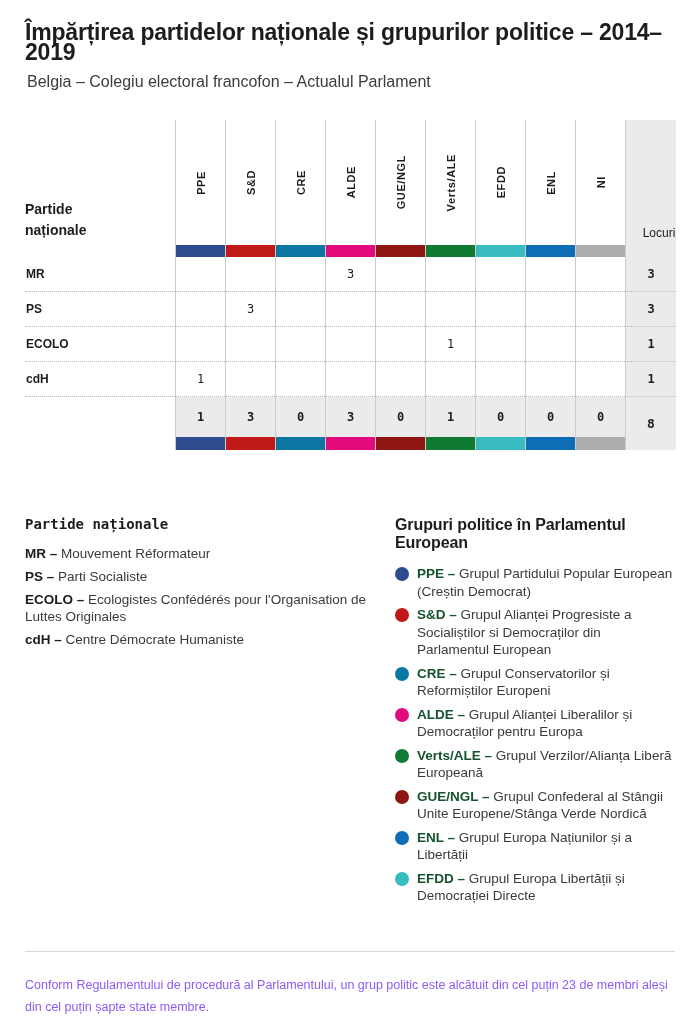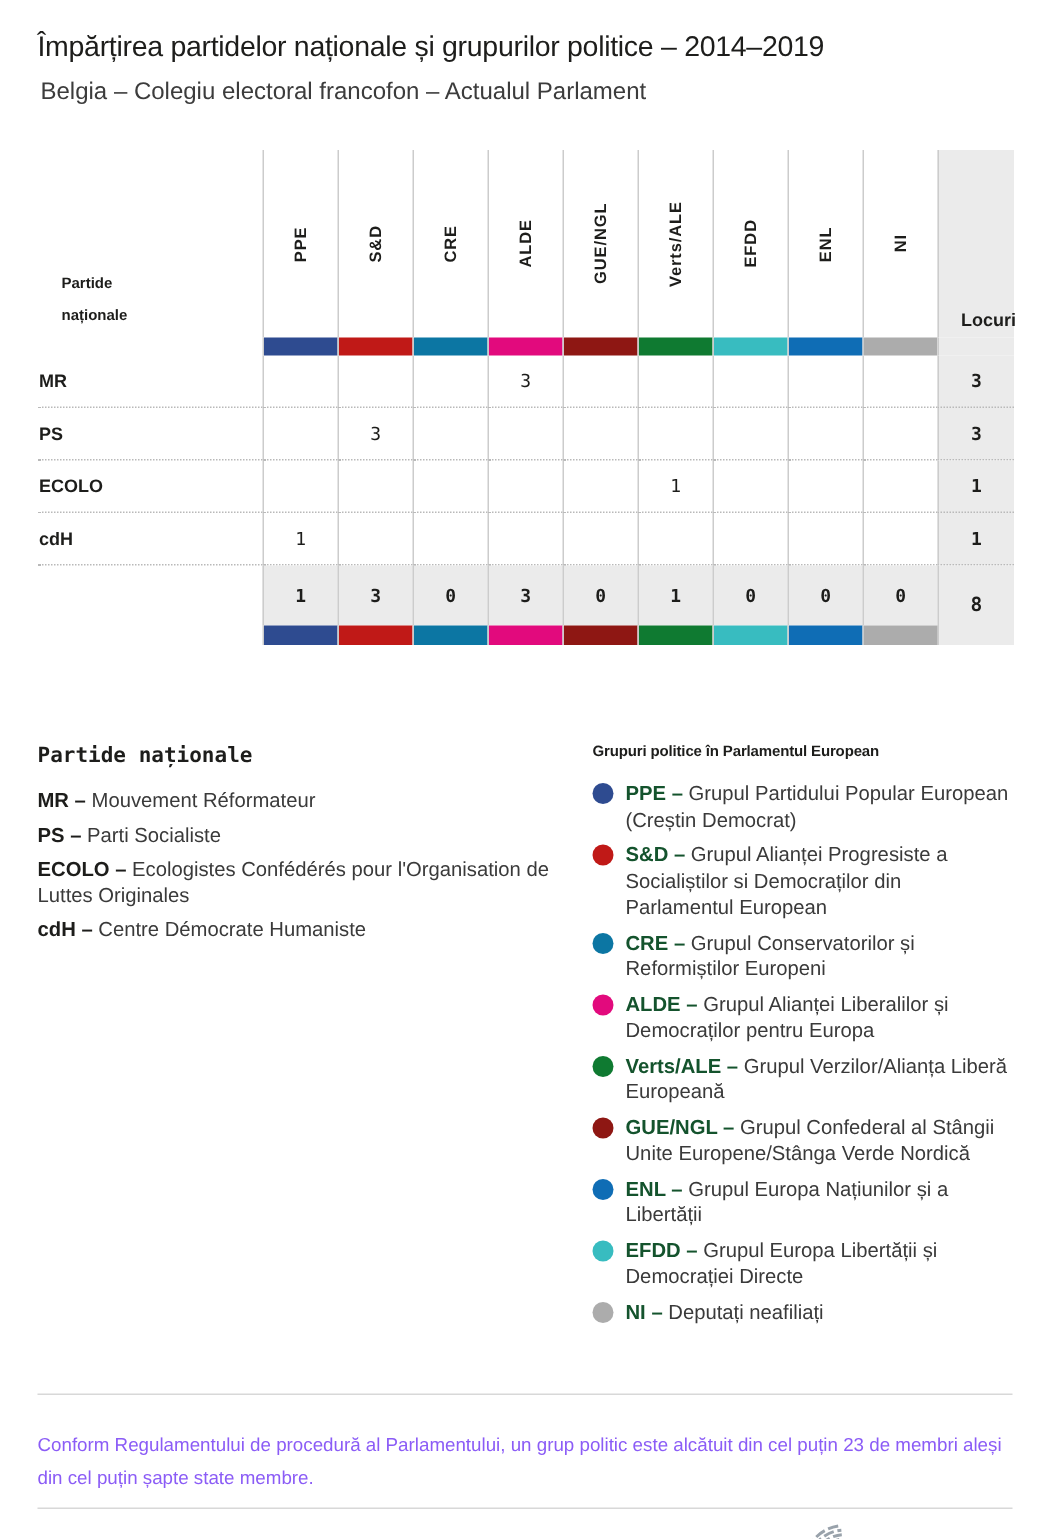--- a/index.html
+++ b/index.html
@@ -1,48 +1,48 @@
 <!DOCTYPE html>
 <html><head>
 <meta charset="utf-8">
 <style>
   html,body{margin:0;padding:0;background:#fff;}
   .page{position:relative;width:700px;height:1026px;background:#fff;box-sizing:border-box;
         padding:22px 25px 0 25px;overflow:hidden;
         font-family:"Liberation Sans",sans-serif;color:#1d1d1b;}
   
-  .title{font-size:19px;font-weight:normal;letter-spacing:-0.2px;line-height:20px;margin:0;}
+  .title{font-size:23px;font-weight:bold;letter-spacing:-0.2px;line-height:20px;margin:0;}
   .subtitle{font-size:16px;font-weight:normal;color:#3c3c3c;margin:10px 0 0 2px;line-height:19px;}
   
   .tbl{display:grid;grid-template-columns:150px repeat(9,50px) 51px;
        grid-template-rows:125px 12px repeat(4,35px) 40px 13px;
        width:651px;margin-top:29px;}
   .c{position:relative;box-sizing:border-box;}
   .gb{border-left:1px solid #ccc;}
   .loc{background:#ebebeb;}
   .dotted{border-bottom:1px dotted #b9b9b9;}
   .hcell{display:flex;align-items:center;justify-content:center;}
   .vlabel{writing-mode:vertical-rl;transform:rotate(180deg);font-weight:bold;font-size:11px;
           letter-spacing:0.6px;white-space:nowrap;color:#1d1d1b;}
-  .corner-label{position:absolute;left:16px;bottom:4px;font-weight:bold;font-size:10px;line-height:21px;}
+  .corner-label{position:absolute;left:0;bottom:4px;font-weight:bold;font-size:14px;line-height:21px;}
   .seats-head{display:flex;align-items:flex-end;justify-content:center;padding-bottom:5px;
-              font-weight:bold;font-size:12px;padding-left:16px;}
+              font-weight:normal;font-size:12px;padding-left:16px;}
   .val{display:flex;align-items:center;justify-content:center;
        font-family:"DejaVu Sans Mono",monospace;font-size:12px;}
   .bold{font-weight:bold;}
   .plabel{display:flex;align-items:center;font-weight:bold;font-size:12px;padding-left:1px;}
   .barcell .fill{position:absolute;inset:0;}
   .tot{background:#ebebeb;}
   .seat-span{grid-row:span 2;}
   
   .legends{display:flex;margin-top:66px;}
   .leg-left{width:370px;flex:0 0 370px;}
   .leg-right{flex:1;}
   .leg-head-mono{font-family:"DejaVu Sans Mono",monospace;font-weight:bold;font-size:14px;margin:0 0 13px 0;}
-  .leg-head{font-weight:bold;font-size:10px;margin:0 0 13px 0;letter-spacing:-0.1px;}
+  .leg-head{font-weight:bold;font-size:16px;margin:0 0 13px 0;letter-spacing:-0.1px;}
   .leg-left p{margin:0 0 6px 0;font-size:13.5px;line-height:17px;color:#3a3a3a;max-width:358px;}
   .leg-left p b{color:#1d1d1b;}
   .g-item{display:flex;margin:0 0 6px 0;}
   .g-dot{flex:0 0 14px;width:14px;height:14px;border-radius:50%;margin:2px 8px 0 0;}
   .g-text{font-size:13.5px;line-height:17.5px;color:#3a3a3a;}
   .g-text b{color:#14532d;}
   
   .rule{border-top:1px solid #d8d8d8;margin:0;}
   .rule1{margin-top:40px;}
   .footnote{font-size:12.5px;line-height:22px;color:#8b5cf6;margin:22px 0 9px 0;max-width:650px;}
@@ -245,24 +245,20 @@
             <span class="g-dot" style="background: rgb(142, 23, 19);"></span>
             <div class="g-text"><b>GUE/NGL –</b> Grupul Confederal al Stângii Unite Europene/Stânga Verde Nordică</div>
           </div>
           <div class="g-item">
             <span class="g-dot" style="background: rgb(15, 109, 181);"></span>
             <div class="g-text"><b>ENL –</b> Grupul Europa Națiunilor și a Libertății</div>
           </div>
           <div class="g-item">
             <span class="g-dot" style="background: rgb(56, 188, 192);"></span>
             <div class="g-text"><b>EFDD –</b> Grupul Europa Libertății și Democrației Directe</div>
-          </div>
-          <div class="g-item">
-            <span class="g-dot" style="background: rgb(172, 172, 172);"></span>
-            <div class="g-text"><b>NI –</b> Deputați neafiliați</div>
           </div>
         </div>
     </div>
   </div>
 
   <div class="rule rule1"></div>
   <p class="footnote">Conform Regulamentului de procedură al Parlamentului, un grup politic este alcătuit din cel puțin 23 de membri aleși din cel puțin șapte state membre.</p>
   <div class="rule"></div>
 
   <div class="source-row">

